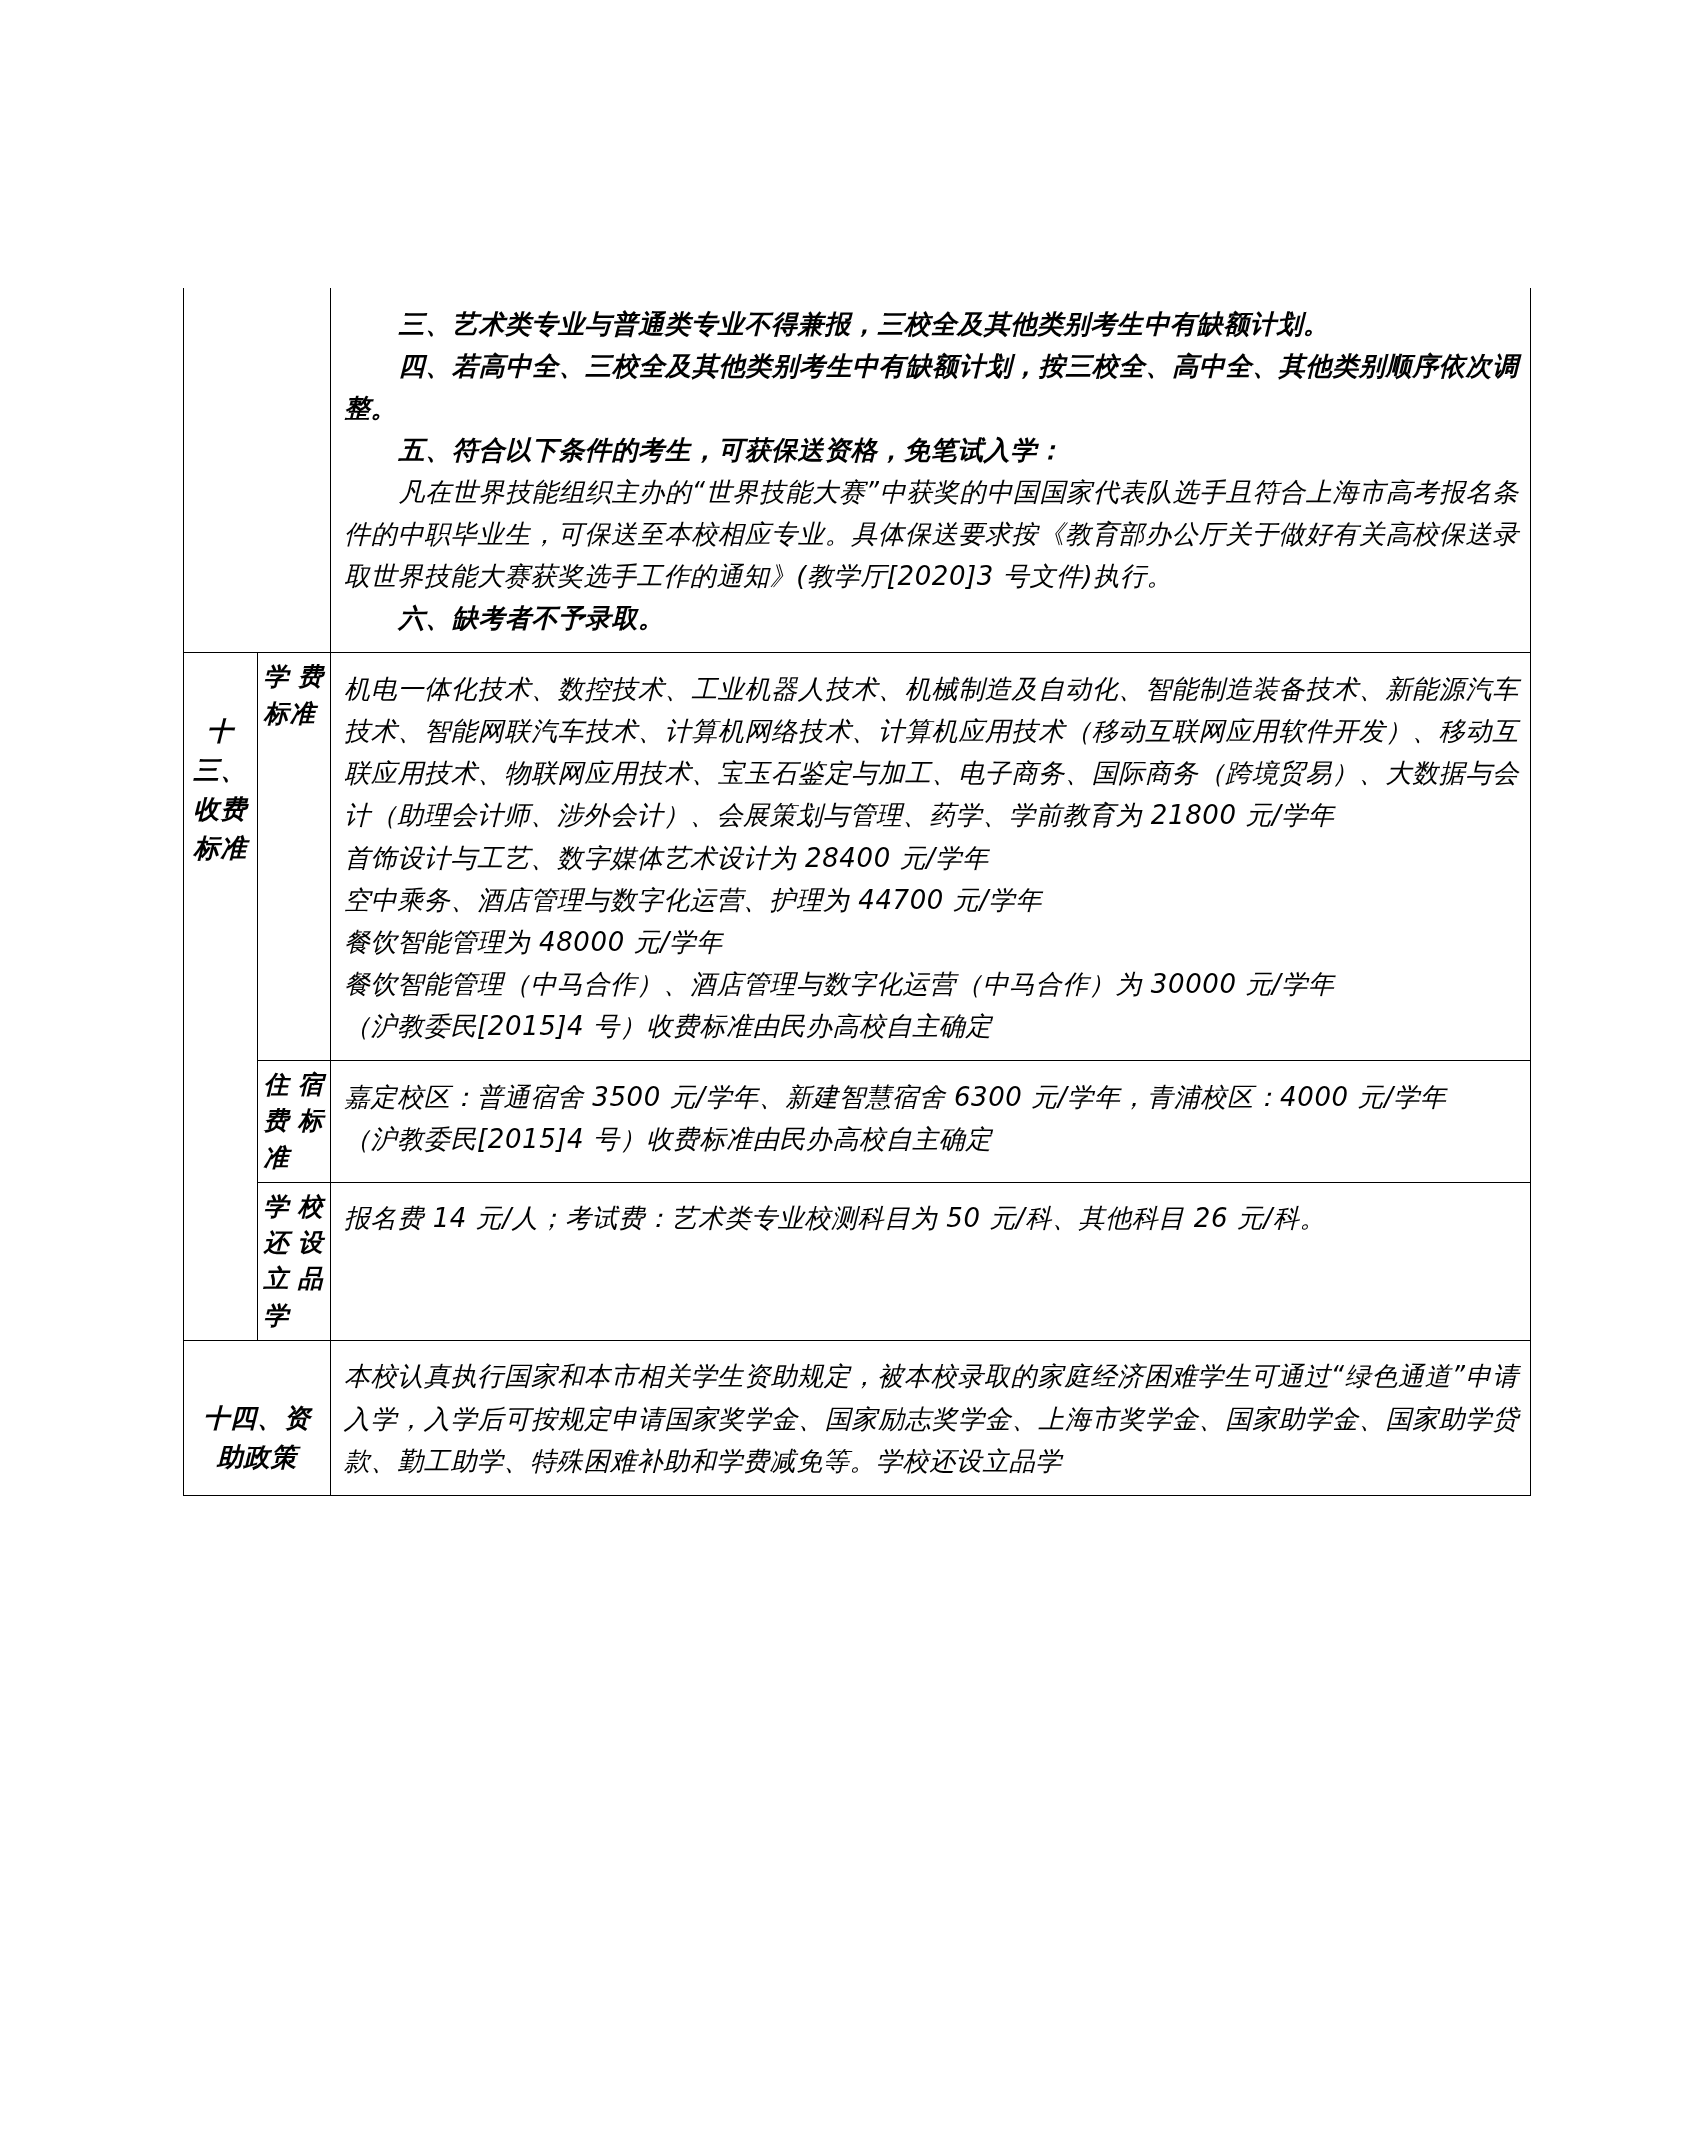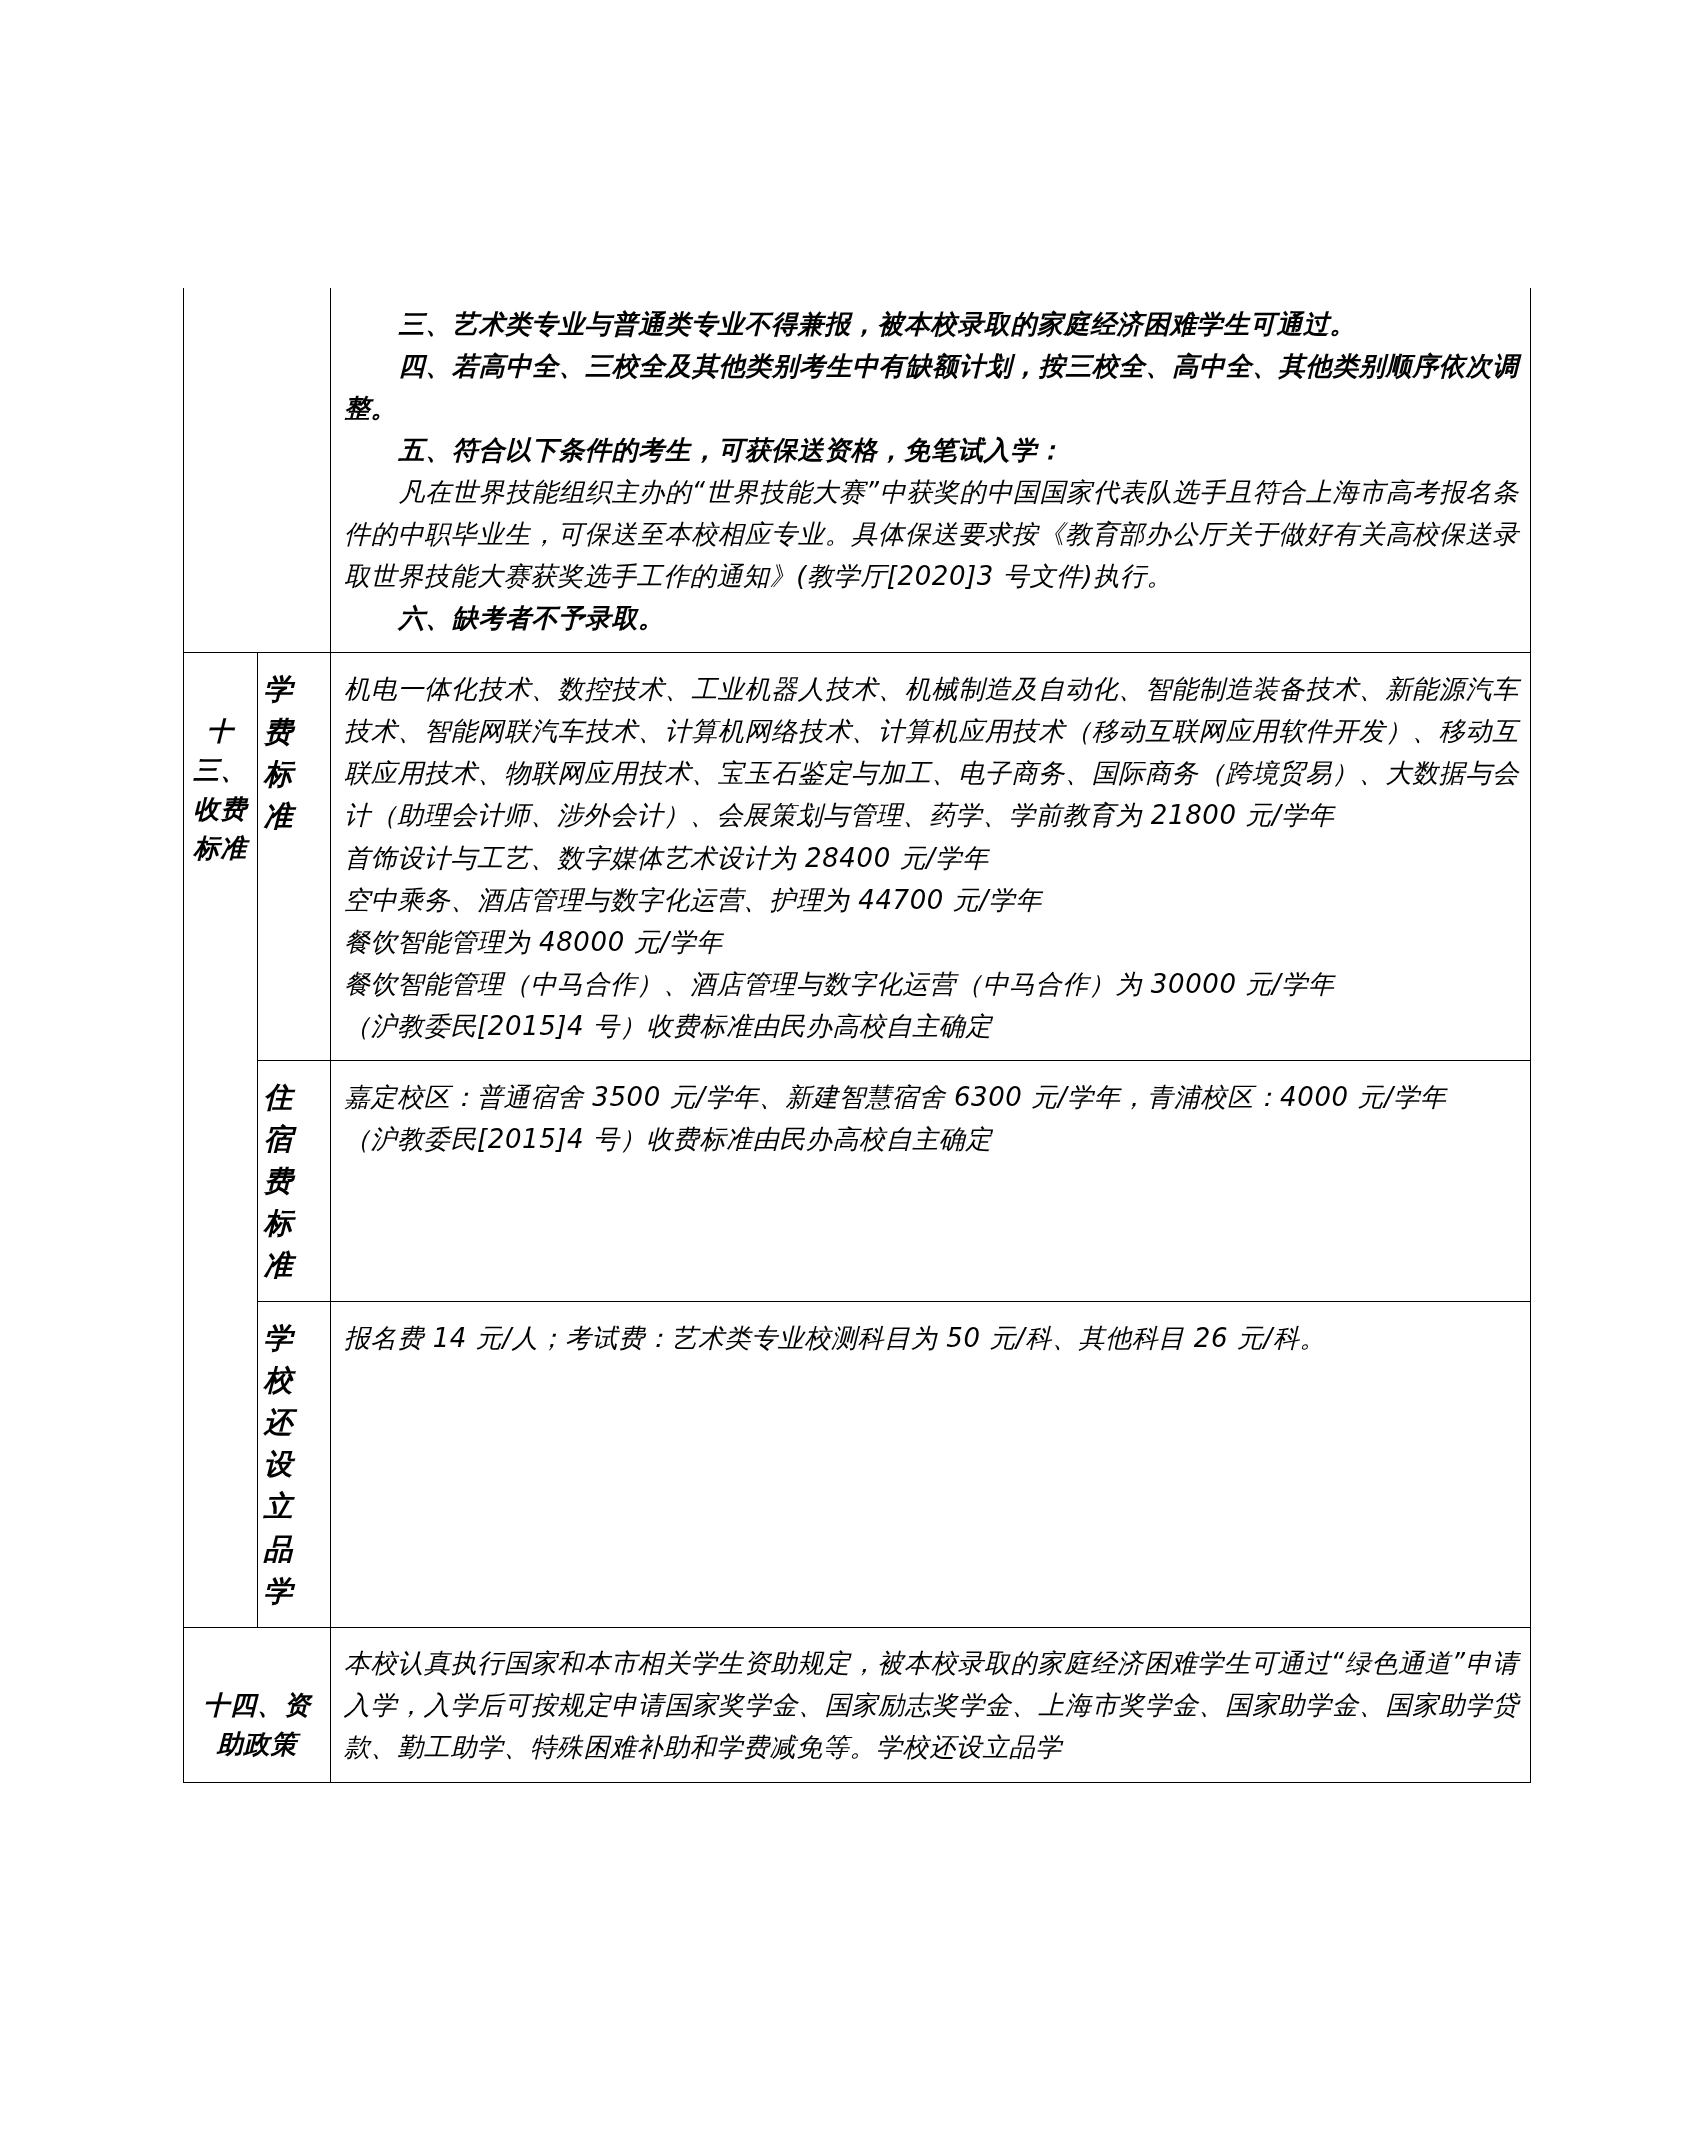--- a/index.html
+++ b/index.html
@@ -76,48 +76,48 @@
   .vcenter-wrap {
     height: 100%;
     display: flex;
     align-items: center;
     justify-content: center;
     box-sizing: border-box;
   }
   .label-inner { text-align: center; width: 100%; }
 
   .sub-label {
-    font-size: 29px;
+    font-size: 25px;
     font-style: italic;
     font-weight: 600;
     letter-spacing: 1.3px;
     line-height: 1.45;
     text-align: justify;
     text-justify: inter-character;
-    padding: 15px 6px;
+    padding: 6px 6px;
   }
 
   .fee-line { margin: 0; }
 
   
   .gapless p { margin-bottom: 0; }
 </style>
 </head>
 <body>
 
 <div class="page">
 
   <table class="doc-table">
 
     <tbody>
         <tr class="first-row">
       <td class="col-label" colspan="2"></td>
       <td>
         <div class="body-text gapless">
-          <p class="indent bold"><span>三、</span><span>艺术类专业与普通类专业不得兼报，被本校录取的家庭经济困难学生可通过。</span></p>
+          <p class="indent bold"><span>三、</span><span>艺术类专业与普通类专业不得兼报，三校全及其他类别考生中有缺额计划。</span></p>
           <p class="indent bold"><span>四、</span><span>若高中全、三校全及其他类别考生中有缺额计划，按三校全、高中全、其他类别顺序依次调整。</span></p>
           <p class="indent bold"><span>五、</span><span>符合以下条件的考生，可获保送资格，免笔试入学：</span></p>
           <p class="indent">凡在世界技能组织主办的“世界技能大赛”中获奖的中国国家代表队选手且符合上海市高考报名条件的中职毕业生，可保送至本校相应专业。具体保送要求按《教育部办公厅关于做好有关高校保送录取世界技能大赛获奖选手工作的通知》(教学厅[2020]3 号文件)执行。</p>
           <p class="indent bold"><span>六、</span><span>缺考者不予录取。</span></p>
         </div>
       </td>
     </tr>
 
     <tr>
       <td class="col-label" rowspan="3">

